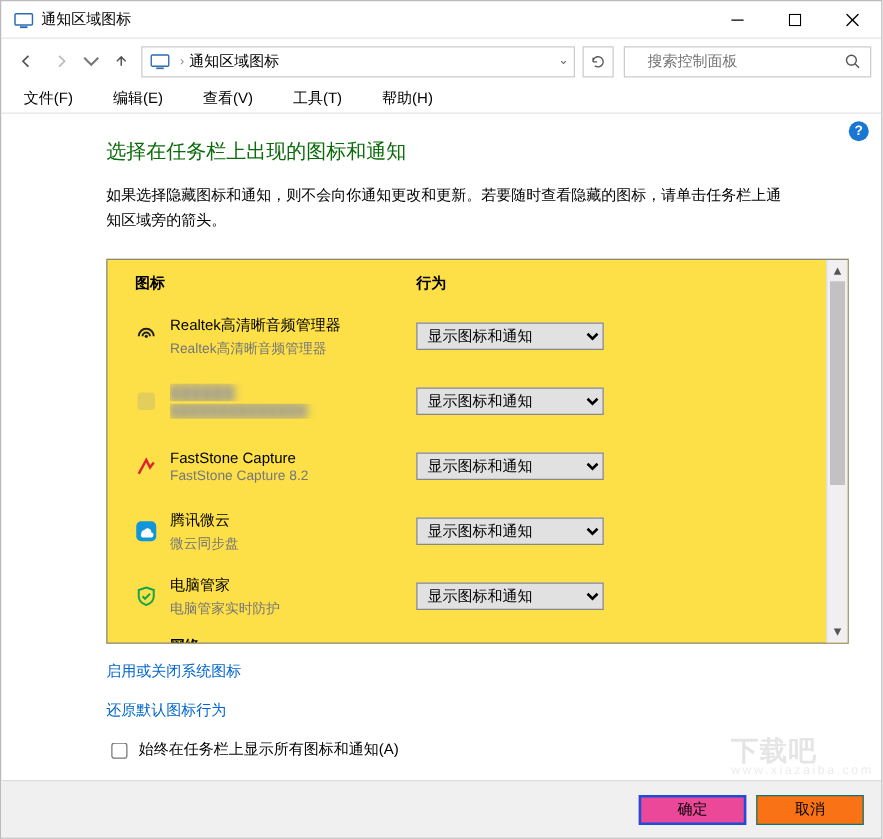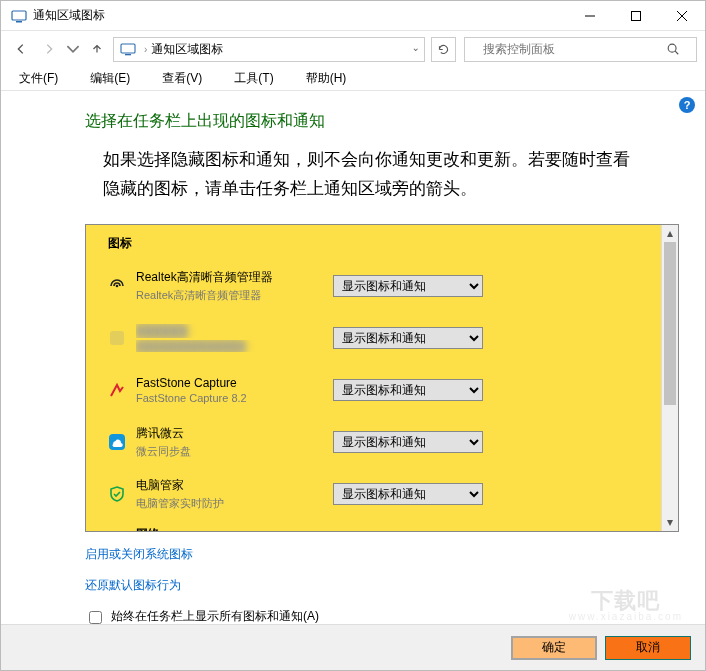--- a/index.html
+++ b/index.html
@@ -51,22 +51,22 @@
   }
   .address .mini-icon { width:16px; height:16px; margin:0 4px; flex:none; }
   .address .crumb-sep { color:#888; margin:0 4px; font-size:10px; }
   .address .crumb { }
   .address .dropdown-caret { position:absolute; right:4px; top:4px; color:#666; font-size:10px; }
   .refresh-btn {
     width:25px; height:25px; border:1px solid #ccc; display:flex; align-items:center; justify-content:center;
     cursor:pointer; margin-left:2px;
   }
   .search {
-    width:233px; height:25px; border:1px solid #ccc; display:flex; align-items:center; padding:0 16px;
-    color:#888; margin-left:4px;justify-content:flex-end;
+    width:198px; height:25px; border:1px solid #ccc; display:flex; align-items:center; padding:0 16px;
+    color:#888; margin-left:4px;
   }
   .search input {
     border:none; outline:none; flex:1 1 auto; font-size:12px; font-family:inherit; color:#333;
   }
   .search .search-icon { width:14px; height:14px; color:#555; flex:none; }
 
   
   .menubar {
     height:24px; display:flex; align-items:center; padding:0 8px; gap:12px;
     border-bottom:1px solid #e5e5e5;
@@ -82,23 +82,22 @@
   .help-icon {
     position:absolute; top:6px; right:10px; width:16px; height:16px;
     background:#1976d2; color:#fff; border-radius:50%;
     display:flex; align-items:center; justify-content:center; font-size:11px; font-weight:bold;
     cursor:pointer;
   }
   .page-title {
     color:#0b6b0b; font-size:16px; margin:6px 0 14px 0; font-weight:400;
   }
   .page-desc {
-    font-size:17px; line-height:1.7; margin-bottom:20px;
+    font-size:12px; line-height:1.7; margin-bottom:20px;
     max-width:540px;
-    margin-left:18px;
   }
 
   
   .list-panel {
     border:1px solid #888; height:308px; position:relative;
     display:flex;
     background:#fde047;
   }
   .list-scroll { flex:1 1 auto; overflow:hidden; }
   .list-header {
@@ -147,27 +146,27 @@
     position:absolute; bottom:0; left:0; right:0;
     border-top:1px solid #ddd; background:#f0f0f0;
     height:46px; display:flex; align-items:center; justify-content:flex-end;
     padding:0 14px; gap:8px;
   }
   .footer button {
     width:86px; height:24px; font-family:inherit; font-size:12px;
     border:1px solid #0f766e; background:#f97316; cursor:pointer;
   }
   .footer button.primary {
-    border:2px solid #a3a3a3; background:#fdba74;
+    border:2px solid #1d4ed8; background:#ec4899;
   }
   
   .watermark {
-    position:absolute; right:22px; bottom:48px;
+    position:absolute; right:6px; bottom:48px;
     font-size:22px; font-weight:800; color:#000; opacity:0.10;
-    letter-spacing:1px; pointer-events:none; text-align:center; line-height:1;
+    letter-spacing:1px; pointer-events:none; text-align:left; line-height:1;
   }
   .watermark .sub { font-size:10px; font-weight:400; display:block; letter-spacing:2px; opacity:.8; }
 </style>
 </head>
 <body>
 
 <div class="titlebar">
   <svg class="app-icon" viewBox="0 0 16 16">
     <rect x="1" y="3" width="14" height="9" rx="1" fill="none" stroke="#2b6cb0" stroke-width="1.2"></rect>
     <rect x="5" y="13" width="6" height="1.5" fill="#2b6cb0"></rect>
@@ -247,20 +246,21 @@
 <div class="client">
   <div class="help-icon">?</div>
 
   <div class="page-title">选择在任务栏上出现的图标和通知</div>
   <div class="page-desc">如果选择隐藏图标和通知，则不会向你通知更改和更新。若要随时查看隐藏的图标，请单击任务栏上通知区域旁的箭头。</div>
 
   <div class="list-panel">
     <div class="list-scroll">
       <div class="list-header">
         <div class="col-icon">图标</div>
+        <div class="col-behavior">行为</div>
       </div>
       <div id="rows">
           <div class="row">
             <div class="app-ico">
               <svg viewBox="0 0 18 18">
                 <path d="M3 9a6 6 0 0 1 12 0M6 9a3 3 0 0 1 6 0" fill="none" stroke="#222" stroke-width="1.6"></path>
                 <circle cx="9" cy="9" r="1.3" fill="#222"></circle>
               </svg>
             </div>
             <div class="labels">

